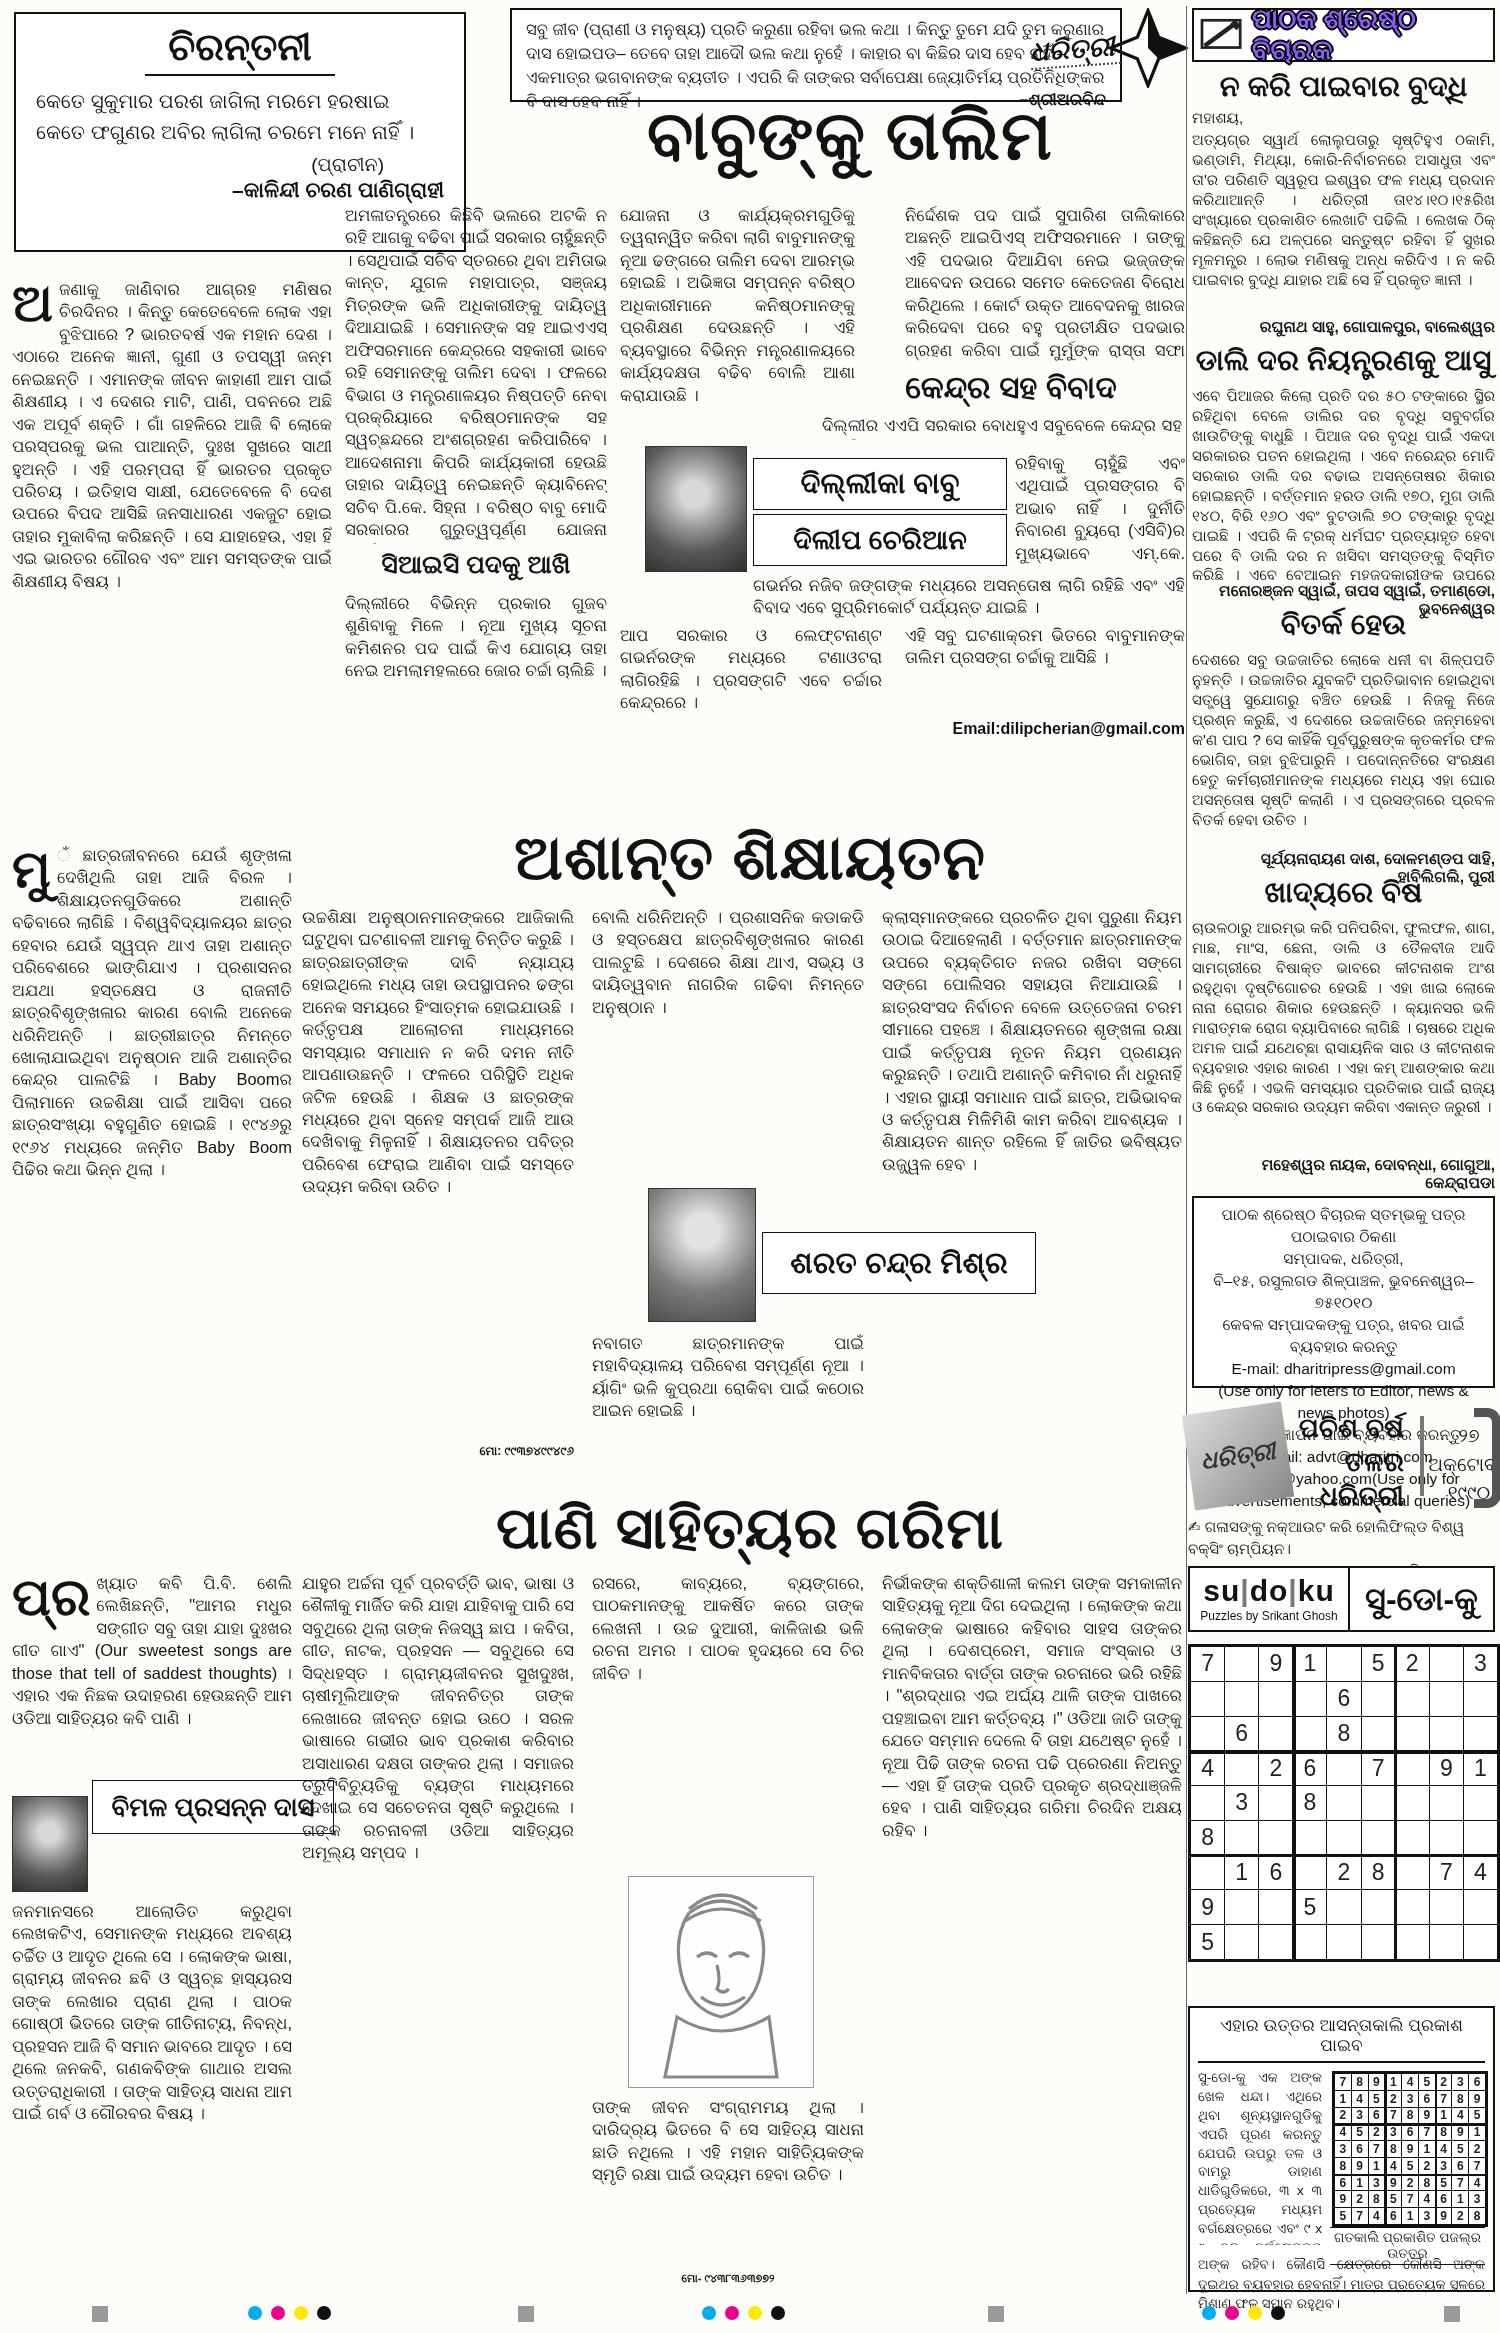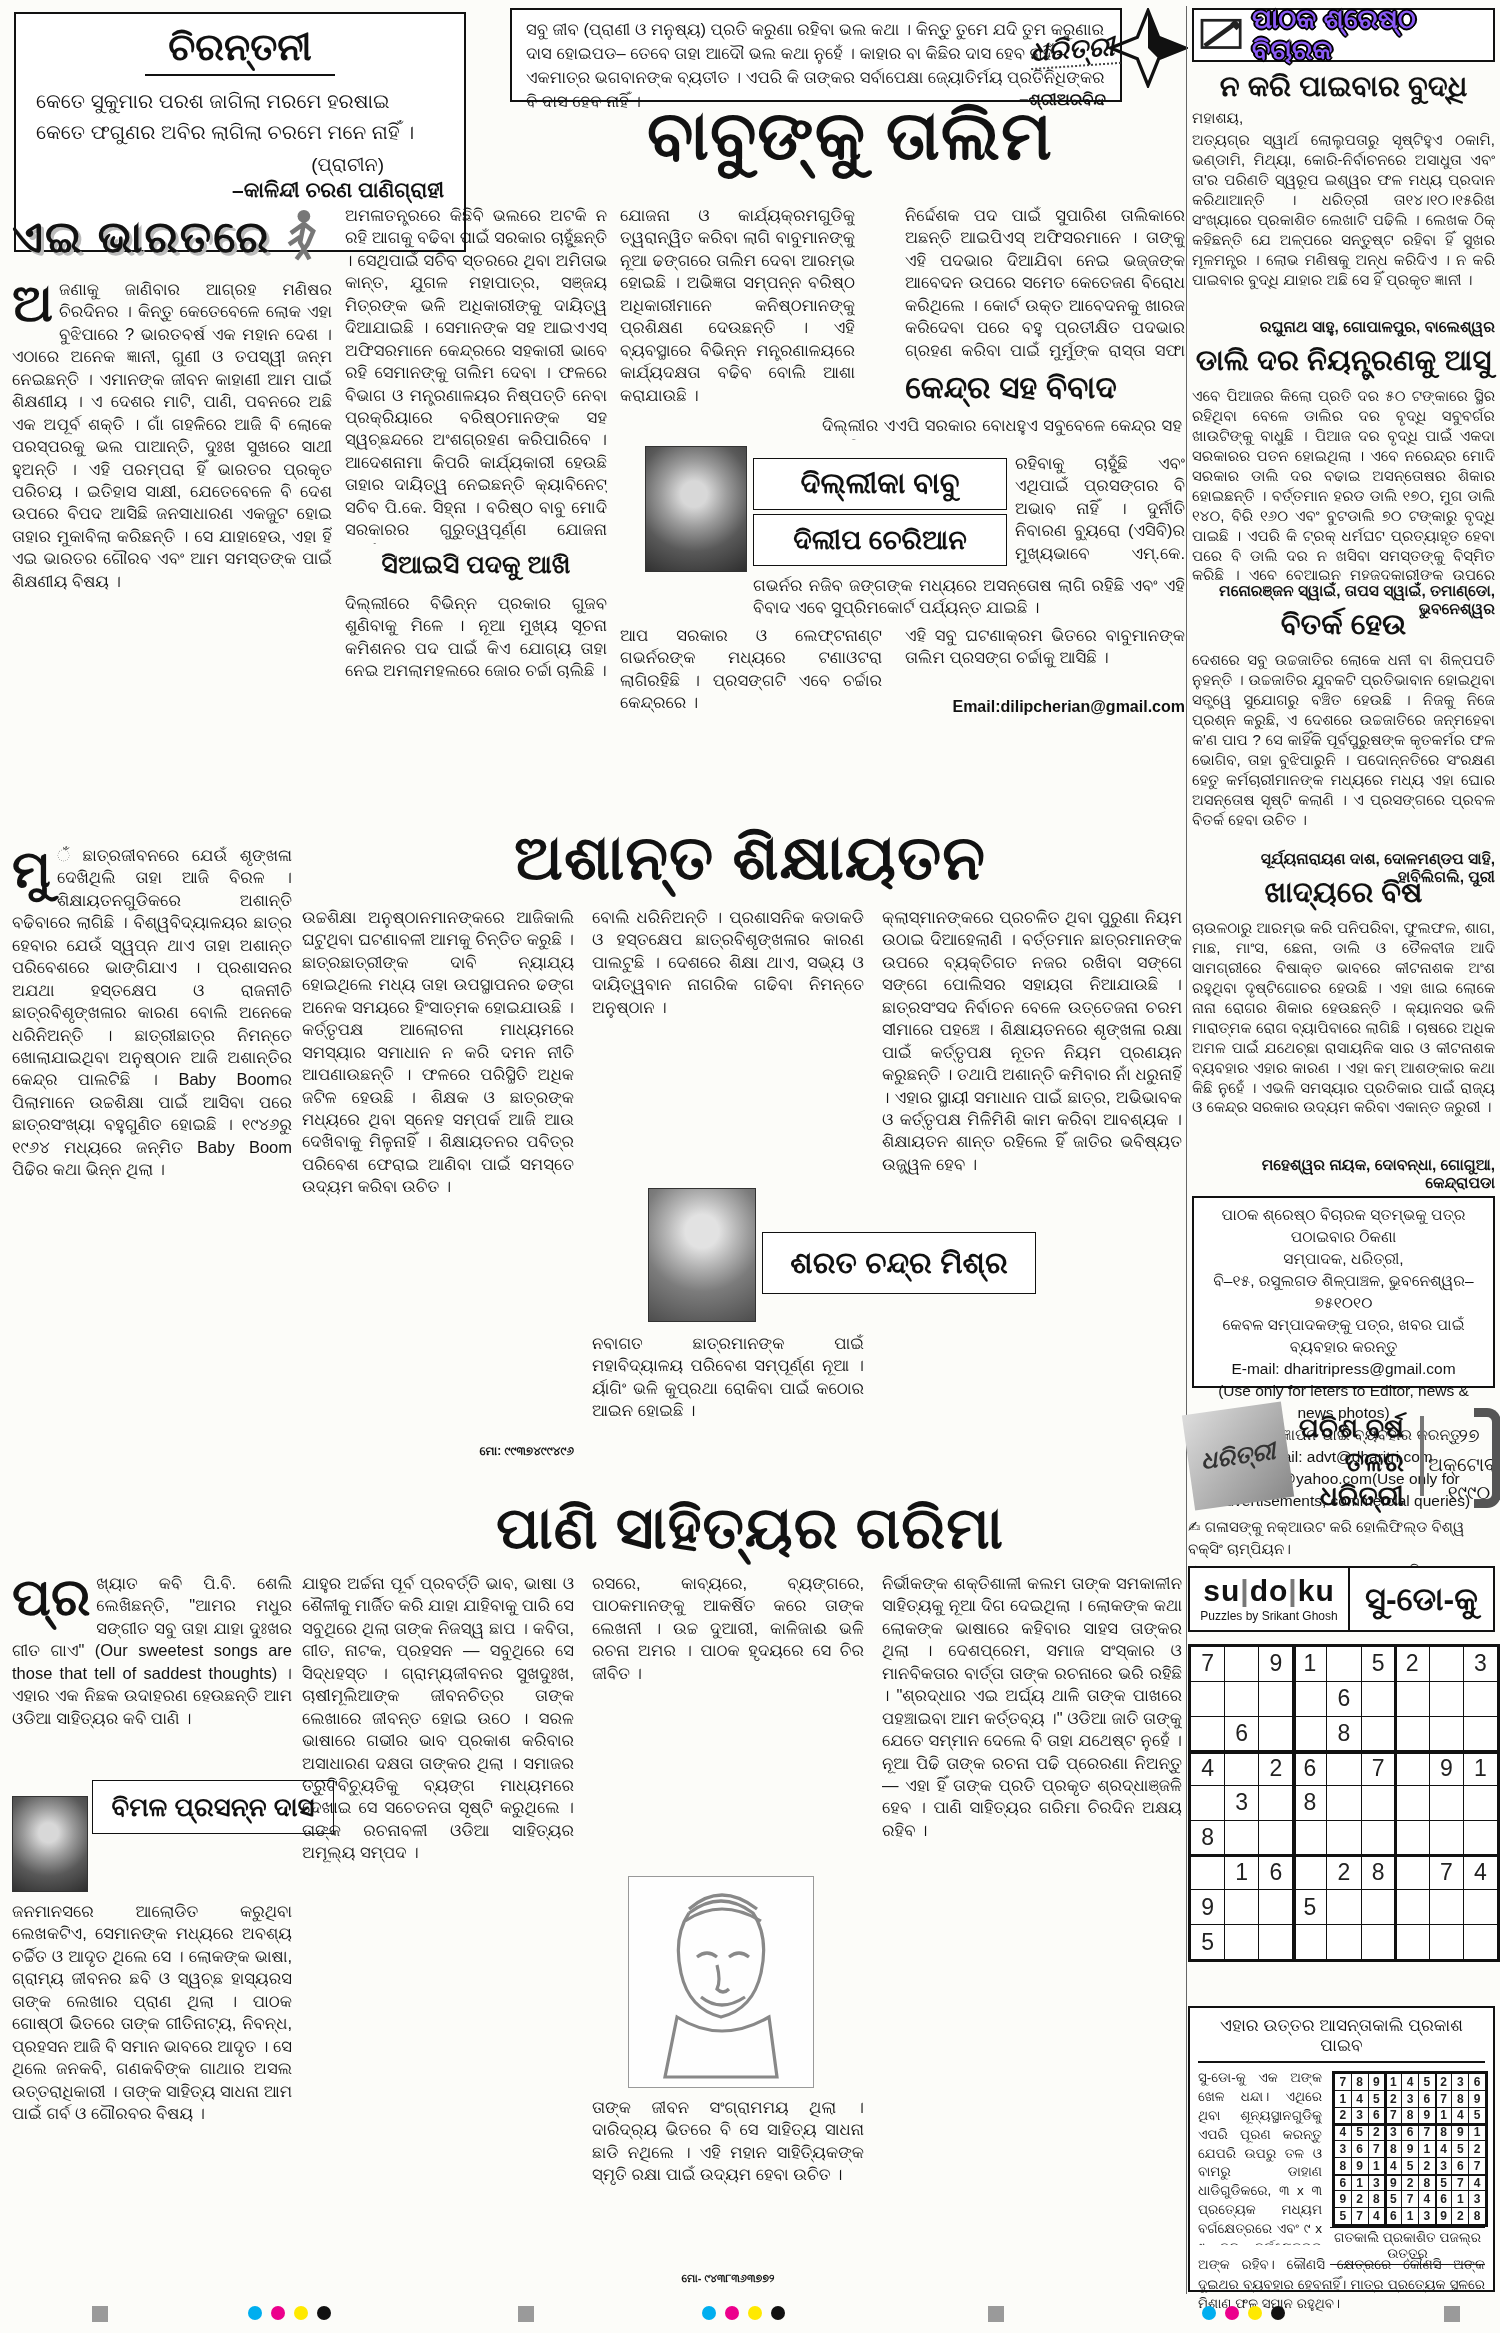--- a/index.html
+++ b/index.html
@@ -57,29 +57,20 @@
   </div>
 
   <div class="abs" style="left:1030px;top:34px;width:90px;transform:rotate(-4deg);font-size:27px;font-weight:bold;font-style:italic;border-bottom:2px dotted #444;">ଧରିତ୍ରୀ</div>
   <div class="abs" style="left:1108px;top:8px;">
     <svg width="80" height="80" viewBox="0 0 60 60">
       <polygon points="30,2 38,22 58,30 38,38 30,58 22,38 2,30 22,22" fill="none" stroke="#111" stroke-width="2.5"></polygon>
       <polygon points="30,2 38,22 58,30 38,38 30,30" fill="#111"></polygon>
     </svg>
   </div>
 
-  <div class="abs" style="left:12px;top:203px;width:320px;height:68px;display:flex;align-items:center;">
-    <span style="font-size:44px;font-weight:bold;letter-spacing:2px;text-shadow:3px 3px 0 #bbb;">ଏଇ ଭାରତରେ</span>
-    <span style="margin-left:8px;">
-      <svg width="46" height="56" viewBox="0 0 24 30">
-          <circle cx="13" cy="5" r="3.4" fill="#777"></circle>
-          <path d="M6 14 L13 9 L18 13 L15 20 L9 28 M13 9 L11 19 L16 28 M5 20 L11 16" stroke="#777" stroke-width="2.4" fill="none"></path>
-        </svg>
-    </span>
-  </div>
   <div class="abs body-txt" style="left:12px;top:278px;width:320px;height:552px;">
     <span class="dropcap">ଅ</span><span>ଜଣାକୁ ଜାଣିବାର ଆଗ୍ରହ ମଣିଷର ଚିରଦିନର । କିନ୍ତୁ କେତେବେଳେ ଲୋକ ଏହା ବୁଝିପାରେ ? ଭାରତବର୍ଷ ଏକ ମହାନ ଦେଶ । ଏଠାରେ ଅନେକ ଜ୍ଞାନୀ, ଗୁଣୀ ଓ ତପସ୍ୱୀ ଜନ୍ମ ନେଇଛନ୍ତି । ଏମାନଙ୍କ ଜୀବନ କାହାଣୀ ଆମ ପାଇଁ ଶିକ୍ଷଣୀୟ । ଏ ଦେଶର ମାଟି, ପାଣି, ପବନରେ ଅଛି ଏକ ଅପୂର୍ବ ଶକ୍ତି । ଗାଁ ଗହଳିରେ ଆଜି ବି ଲୋକେ ପରସ୍ପରକୁ ଭଲ ପାଆନ୍ତି, ଦୁଃଖ ସୁଖରେ ସାଥୀ ହୁଅନ୍ତି । ଏହି ପରମ୍ପରା ହିଁ ଭାରତର ପ୍ରକୃତ ପରିଚୟ । ଇତିହାସ ସାକ୍ଷୀ, ଯେତେବେଳେ ବି ଦେଶ ଉପରେ ବିପଦ ଆସିଛି ଜନସାଧାରଣ ଏକଜୁଟ ହୋଇ ତାହାର ମୁକାବିଲା କରିଛନ୍ତି । ସେ ଯାହାହେଉ, ଏହା ହିଁ ଏଇ ଭାରତର ଗୌରବ ଏବଂ ଆମ ସମସ୍ତଙ୍କ ପାଇଁ ଶିକ୍ଷଣୀୟ ବିଷୟ ।</span>
   </div>
 
   <div class="abs headline" style="left:520px;top:96px;width:660px;font-size:68px;">ବାବୁଙ୍କୁ ତାଲିମ</div>
 
   <div class="abs body-txt" style="left:345px;top:204px;width:262px;height:340px;">ଅମଳାତନ୍ତ୍ରରେ କିଛିବି ଭଲରେ ଅଟକି ନ ରହି ଆଗକୁ ବଢିବା ପାଇଁ ସରକାର ଚାହୁଁଛନ୍ତି । ସେଥିପାଇଁ ସଚିବ ସ୍ତରରେ ଥିବା ଅମିତାଭ କାନ୍ତ, ଯୁଗଳ ମହାପାତ୍ର, ସଞ୍ଜୟ ମିତ୍ରଙ୍କ ଭଳି ଅଧିକାରୀଙ୍କୁ ଦାୟିତ୍ୱ ଦିଆଯାଇଛି । ସେମାନଙ୍କ ସହ ଆଇଏଏସ୍ ଅଫିସରମାନେ କେନ୍ଦ୍ରରେ ସହକାରୀ ଭାବେ ରହି ସେମାନଙ୍କୁ ତାଲିମ ଦେବା । ଫଳରେ ବିଭାଗ ଓ ମନ୍ତ୍ରଣାଳୟର ନିଷ୍ପତ୍ତି ନେବା ପ୍ରକ୍ରିୟାରେ ବରିଷ୍ଠମାନଙ୍କ ସହ ସ୍ୱଚ୍ଛନ୍ଦରେ ଅଂଶଗ୍ରହଣ କରିପାରିବେ । ଆଦେଶନାମା କିପରି କାର୍ଯ୍ୟକାରୀ ହେଉଛି ତାହାର ଦାୟିତ୍ୱ ନେଇଛନ୍ତି କ୍ୟାବିନେଟ୍ ସଚିବ ପି.କେ. ସିହ୍ନା । ବରିଷ୍ଠ ବାବୁ ମୋଦି ସରକାରର ଗୁରୁତ୍ୱପୂର୍ଣ୍ଣ ଯୋଜନା କାର୍ଯ୍ୟକାରୀ କରିବାରେ ଲାଗିଛନ୍ତି ।</div>
   <div class="abs subhead" style="left:345px;top:550px;width:262px;font-size:25px;">ସିଆଇସି ପଦକୁ ଆଖି</div>
   <div class="abs body-txt" style="left:345px;top:592px;width:262px;height:132px;">ଦିଲ୍ଲୀରେ ବିଭିନ୍ନ ପ୍ରକାର ଗୁଜବ ଶୁଣିବାକୁ ମିଳେ । ନୂଆ ମୁଖ୍ୟ ସୂଚନା କମିଶନର ପଦ ପାଇଁ କିଏ ଯୋଗ୍ୟ ତାହା ନେଇ ଅମଲାମହଲରେ ଜୋର ଚର୍ଚ୍ଚା ଚାଲିଛି ।</div>
 
@@ -90,21 +81,21 @@
 
   <div class="abs photo-dark" style="left:645px;top:446px;width:100px;height:124px;"></div>
   <div class="abs namebox" style="left:753px;top:458px;width:252px;height:50px;font-size:29px;">ଦିଲ୍ଲୀକା ବାବୁ</div>
   <div class="abs namebox" style="left:753px;top:514px;width:252px;height:50px;font-size:27px;">ଦିଲୀପ ଚେରିଆନ</div>
 
   <div class="abs body-txt" style="left:905px;top:204px;width:280px;height:158px;">ନିର୍ଦ୍ଦେଶକ ପଦ ପାଇଁ ସୁପାରିଶ ତାଲିକାରେ ଅଛନ୍ତି ଆଇପିଏସ୍ ଅଫିସରମାନେ । ତାଙ୍କୁ ଏହି ପଦଭାର ଦିଆଯିବା ନେଇ ଭଜ୍ଜଙ୍କ ଆବେଦନ ଉପରେ ସମେତ କେତେଜଣ ବିରୋଧ କରିଥିଲେ । କୋର୍ଟ ଉକ୍ତ ଆବେଦନକୁ ଖାରଜ କରିଦେବା ପରେ ବହୁ ପ୍ରତୀକ୍ଷିତ ପଦଭାର ଗ୍ରହଣ କରିବା ପାଇଁ ମୁର୍ମୁଙ୍କ ରାସ୍ତା ସଫା ହୋଇଯାଇଛି ।</div>
   <div class="abs body-txt" style="left:1015px;top:452px;width:170px;height:112px;">ରହିବାକୁ ଚାହୁଁଛି ଏବଂ ଏଥିପାଇଁ ପ୍ରସଙ୍ଗର ବି ଅଭାବ ନାହିଁ । ଦୁର୍ନୀତି ନିବାରଣ ବ୍ୟୁରୋ (ଏସିବି)ର ମୁଖ୍ୟଭାବେ ଏମ୍.କେ. ମୀନାଙ୍କ ନିଯୁକ୍ତି ପ୍ରସଙ୍ଗ ।</div>
   <div class="abs body-txt" style="left:753px;top:574px;width:432px;height:44px;">ଗଭର୍ନର ନଜିବ ଜଙ୍ଗଙ୍କ ମଧ୍ୟରେ ଅସନ୍ତୋଷ ଲାଗି ରହିଛି ଏବଂ ଏହି ବିବାଦ ଏବେ ସୁପ୍ରିମକୋର୍ଟ ପର୍ଯ୍ୟନ୍ତ ଯାଇଛି ।</div>
   <div class="abs body-txt" style="left:620px;top:624px;width:262px;height:100px;">ଆପ ସରକାର ଓ ଲେଫ୍ଟନାଣ୍ଟ ଗଭର୍ନରଙ୍କ ମଧ୍ୟରେ ଟଣାଓଟରା ଲାଗିରହିଛି । ପ୍ରସଙ୍ଗଟି ଏବେ ଚର୍ଚ୍ଚାର କେନ୍ଦ୍ରରେ ।</div>
   <div class="abs body-txt" style="left:905px;top:624px;width:280px;height:70px;">ଏହି ସବୁ ଘଟଣାକ୍ରମ ଭିତରେ ବାବୁମାନଙ୍କ ତାଲିମ ପ୍ରସଙ୍ଗ ଚର୍ଚ୍ଚାକୁ ଆସିଛି ।</div>
-  <div class="abs" style="left:905px;top:698px;width:280px;font-size:16px;font-weight:bold;text-align:right;">Email:dilipcherian@gmail.com</div>
+  <div class="abs" style="left:905px;top:720px;width:280px;font-size:16px;font-weight:bold;text-align:right;">Email:dilipcherian@gmail.com</div>
 
   <div class="abs headline" style="left:450px;top:822px;width:600px;font-size:62px;">ଅଶାନ୍ତ ଶିକ୍ଷାୟତନ</div>
 
   <div class="abs body-txt" style="left:12px;top:844px;width:280px;height:648px;">
     <span class="dropcap">ମୁ</span><span>ଁ ଛାତ୍ରଜୀବନରେ ଯେଉଁ ଶୃଙ୍ଖଳା ଦେଖିଥିଲି ତାହା ଆଜି ବିରଳ । ଶିକ୍ଷାୟତନଗୁଡିକରେ ଅଶାନ୍ତି ବଢିବାରେ ଲାଗିଛି । ବିଶ୍ୱବିଦ୍ୟାଳୟର ଛାତ୍ର ହେବାର ଯେଉଁ ସ୍ୱପ୍ନ ଥାଏ ତାହା ଅଶାନ୍ତ ପରିବେଶରେ ଭାଙ୍ଗିଯାଏ । ପ୍ରଶାସନର ଅଯଥା ହସ୍ତକ୍ଷେପ ଓ ରାଜନୀତି ଛାତ୍ରବିଶୃଙ୍ଖଳାର କାରଣ ବୋଲି ଅନେକେ ଧରିନିଅନ୍ତି । ଛାତ୍ରୀଛାତ୍ର ନିମନ୍ତେ ଖୋଲାଯାଇଥିବା ଅନୁଷ୍ଠାନ ଆଜି ଅଶାନ୍ତିର କେନ୍ଦ୍ର ପାଲଟିଛି । Baby Boomର ପିଲାମାନେ ଉଚ୍ଚଶିକ୍ଷା ପାଇଁ ଆସିବା ପରେ ଛାତ୍ରସଂଖ୍ୟା ବହୁଗୁଣିତ ହୋଇଛି । ୧୯୪୬ରୁ ୧୯୬୪ ମଧ୍ୟରେ ଜନ୍ମିତ Baby Boom ପିଢିର କଥା ଭିନ୍ନ ଥିଲା ।</span>
   </div>
   <div class="abs body-txt" style="left:302px;top:906px;width:272px;height:534px;">ଉଚ୍ଚଶିକ୍ଷା ଅନୁଷ୍ଠାନମାନଙ୍କରେ ଆଜିକାଲି ଘଟୁଥିବା ଘଟଣାବଳୀ ଆମକୁ ଚିନ୍ତିତ କରୁଛି । ଛାତ୍ରଛାତ୍ରୀଙ୍କ ଦାବି ନ୍ୟାଯ୍ୟ ହୋଇଥିଲେ ମଧ୍ୟ ତାହା ଉପସ୍ଥାପନର ଢଙ୍ଗ ଅନେକ ସମୟରେ ହିଂସାତ୍ମକ ହୋଇଯାଉଛି । କର୍ତ୍ତୃପକ୍ଷ ଆଲୋଚନା ମାଧ୍ୟମରେ ସମସ୍ୟାର ସମାଧାନ ନ କରି ଦମନ ନୀତି ଆପଣାଉଛନ୍ତି । ଫଳରେ ପରିସ୍ଥିତି ଅଧିକ ଜଟିଳ ହେଉଛି । ଶିକ୍ଷକ ଓ ଛାତ୍ରଙ୍କ ମଧ୍ୟରେ ଥିବା ସ୍ନେହ ସମ୍ପର୍କ ଆଜି ଆଉ ଦେଖିବାକୁ ମିଳୁନାହିଁ । ଶିକ୍ଷାୟତନର ପବିତ୍ର ପରିବେଶ ଫେରାଇ ଆଣିବା ପାଇଁ ସମସ୍ତେ ଉଦ୍ୟମ କରିବା ଉଚିତ ।</div>
   <div class="abs" style="left:302px;top:1444px;width:272px;font-size:12px;font-weight:bold;text-align:right;">ମୋ: ୯୯୩୭୪୯୯୪୯୬</div>
 
   <div class="abs body-txt" style="left:592px;top:906px;width:272px;height:276px;">ବୋଲି ଧରିନିଅନ୍ତି । ପ୍ରଶାସନିକ କଡାକଡି ଓ ହସ୍ତକ୍ଷେପ ଛାତ୍ରବିଶୃଙ୍ଖଳାର କାରଣ ପାଲଟୁଛି । ଦେଶରେ ଶିକ୍ଷା ଥାଏ, ସଭ୍ୟ ଓ ଦାୟିତ୍ୱବାନ ନାଗରିକ ଗଢିବା ନିମନ୍ତେ ଅନୁଷ୍ଠାନ ।</div>

